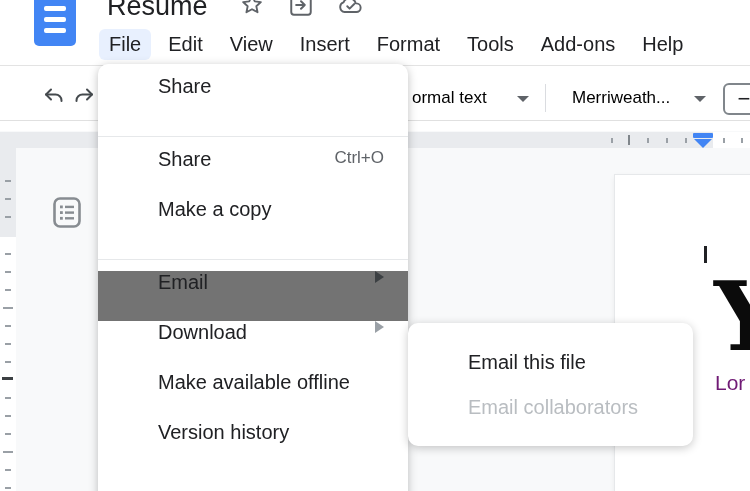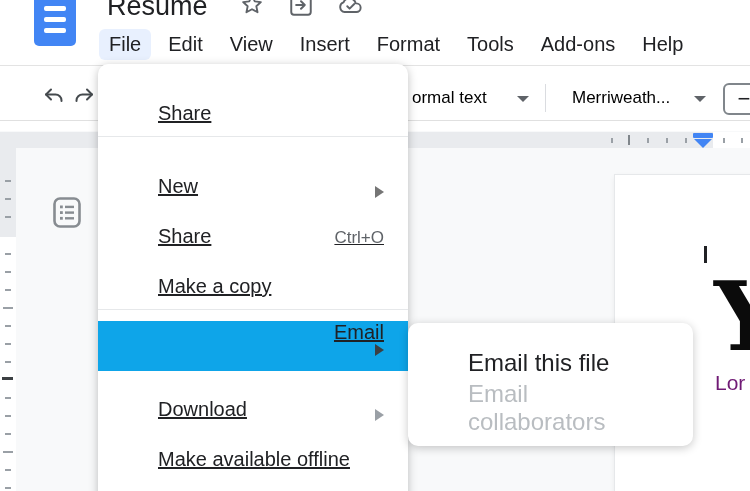--- a/index.html
+++ b/index.html
@@ -51,35 +51,35 @@
   .dd-arrow { position:absolute; top:96px; width:0; height:0; border-left:6px solid transparent;
     border-right:6px solid transparent; border-top:6px solid #5f6368; cursor:pointer; }
   .tb-vdiv { position:absolute; left:545px; top:84px; width:1px; height:28px; background:#dadce0; }
   .minus-box { position:absolute; left:723px; top:83px; width:42px; height:32px; border:2px solid #80868b;
     border-radius:6px; background:#fff; display:flex; align-items:center; justify-content:center;
     font-size:22px; color:#202124; cursor:pointer; }
 
   
   .file-menu { position:absolute; left:98px; top:64px; width:310px; height:440px; background:#fff;
     border-radius:10px 10px 0 0; box-shadow:0 2px 10px rgba(0,0,0,.25); z-index:10; padding-top:11px; }
-  .menu-row { height:50px; display:flex; align-items:flex-end; padding:0 24px 0 60px;
-    font-size:20px; color:#202124; cursor:pointer;text-decoration:underline; }
-  .menu-row.hover { background:#0ea5e9;flex-direction:column; }
+  .menu-row { height:50px; display:flex; align-items:flex-start; padding:0 24px 0 60px;
+    font-size:20px; color:#202124; cursor:pointer; }
+  .menu-row.hover { background:#737373; }
   .menu-divider { border-top:1px solid #e6e8ea; margin:11px 0; }
   .shortcut { margin-left:auto; font-size:17px; color:#5f6368; }
   .sub-arrow { margin-left:auto; width:0; height:0; border-top:6px solid transparent;
     border-bottom:6px solid transparent; border-left:9px solid #757575; }
   .sub-arrow.dark  { border-left-color:#3c4043; }
   .sub-arrow.light { border-left-color:#9aa0a6; }
 
   
   .email-submenu { position:absolute; left:408px; top:323px; width:285px; height:123px; background:#fff;
     border-radius:10px; box-shadow:0 2px 10px rgba(0,0,0,.22); z-index:11; padding-top:17px; }
   .sub-row { height:45px; display:flex; align-items:center; padding:0 24px 0 60px;
-    font-size:24px; color:#202124; cursor:pointer; }
+    font-size:20px; color:#202124; cursor:pointer; }
   .sub-row.disabled { color:#b9bdc1; cursor:default; }
 
   svg { display:block; }
 </style>
 </head>
 <body>
 
 <div id="app">
 
   <div class="canvas"></div>
@@ -200,24 +200,20 @@
 
     <div class="tb-divider"></div>
   </div>
 
   <div class="file-menu">
     <div class="menu-row">
       <span>Share</span>
     </div>
     <div class="menu-divider"></div>
     <div class="menu-row">
-      <span>New</span>
-      <span class="sub-arrow"></span>
-    </div>
-    <div class="menu-row">
       <span>Share</span>
       <span class="shortcut">Ctrl+O</span>
     </div>
     <div class="menu-row">
       <span>Make a copy</span>
     </div>
     <div class="menu-divider"></div>
     <div class="menu-row hover">
       <span>Email</span>
       <span class="sub-arrow dark"></span>

